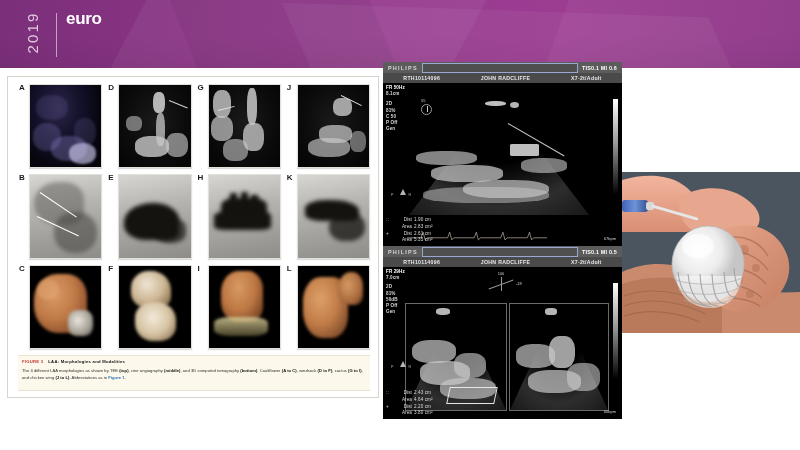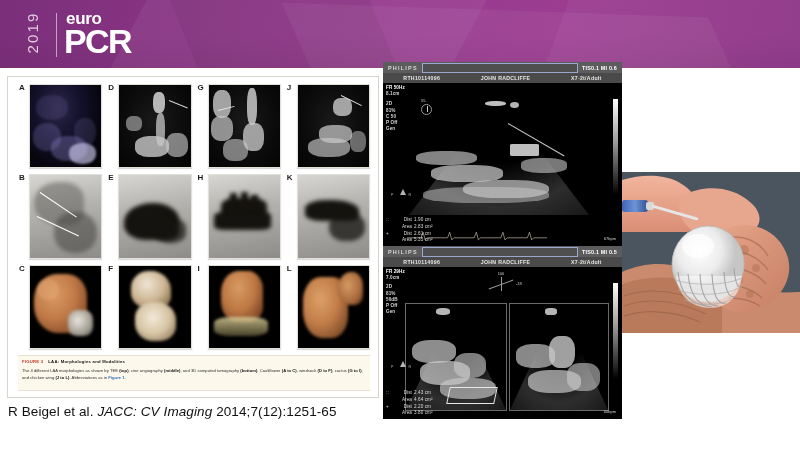--- a/index.html
+++ b/index.html
@@ -213,21 +213,20 @@
     <div class="facet f1"></div>
     <div class="facet f5"></div>
     <div class="facet f2"></div>
     <div class="facet f4"></div>
     <div class="facet f3"></div>
 
     <div class="logo">
       <div class="logo-year">2019</div>
       <div class="logo-div"></div>
       <div class="logo-euro">euro</div>
-      <div class="logo-pcr">PCR</div>
     </div>
 
   </div>
 
   <div class="jacc">
     <div class="jacc-grid">
 
       <div class="cell">
         <div class="lbl">A</div>
         <div class="img tee tee-a">
@@ -584,19 +583,14 @@
         <g stroke="#a8a8a8" stroke-width="0.8" fill="none" opacity="0.8">
           <path d="M54,108 C70,114 104,114 120,106"></path>
             <path d="M56,118 C72,124 102,124 117,116"></path>
           <path d="M62,128 C76,134 98,134 110,127"></path>
         </g>
         <ellipse cx="76" cy="74" rx="16" ry="12" fill="#ffffff" opacity="0.65"></ellipse>
       </g>
     </svg>
   </div>
 
-  <div class="citation">
-    <span>R Beigel et al.</span>
-    <i>JACC: CV Imaging</i>
-    <span>2014;7(12):1251-65</span>
-  </div>
 
 </div>
 
 </body></html>

